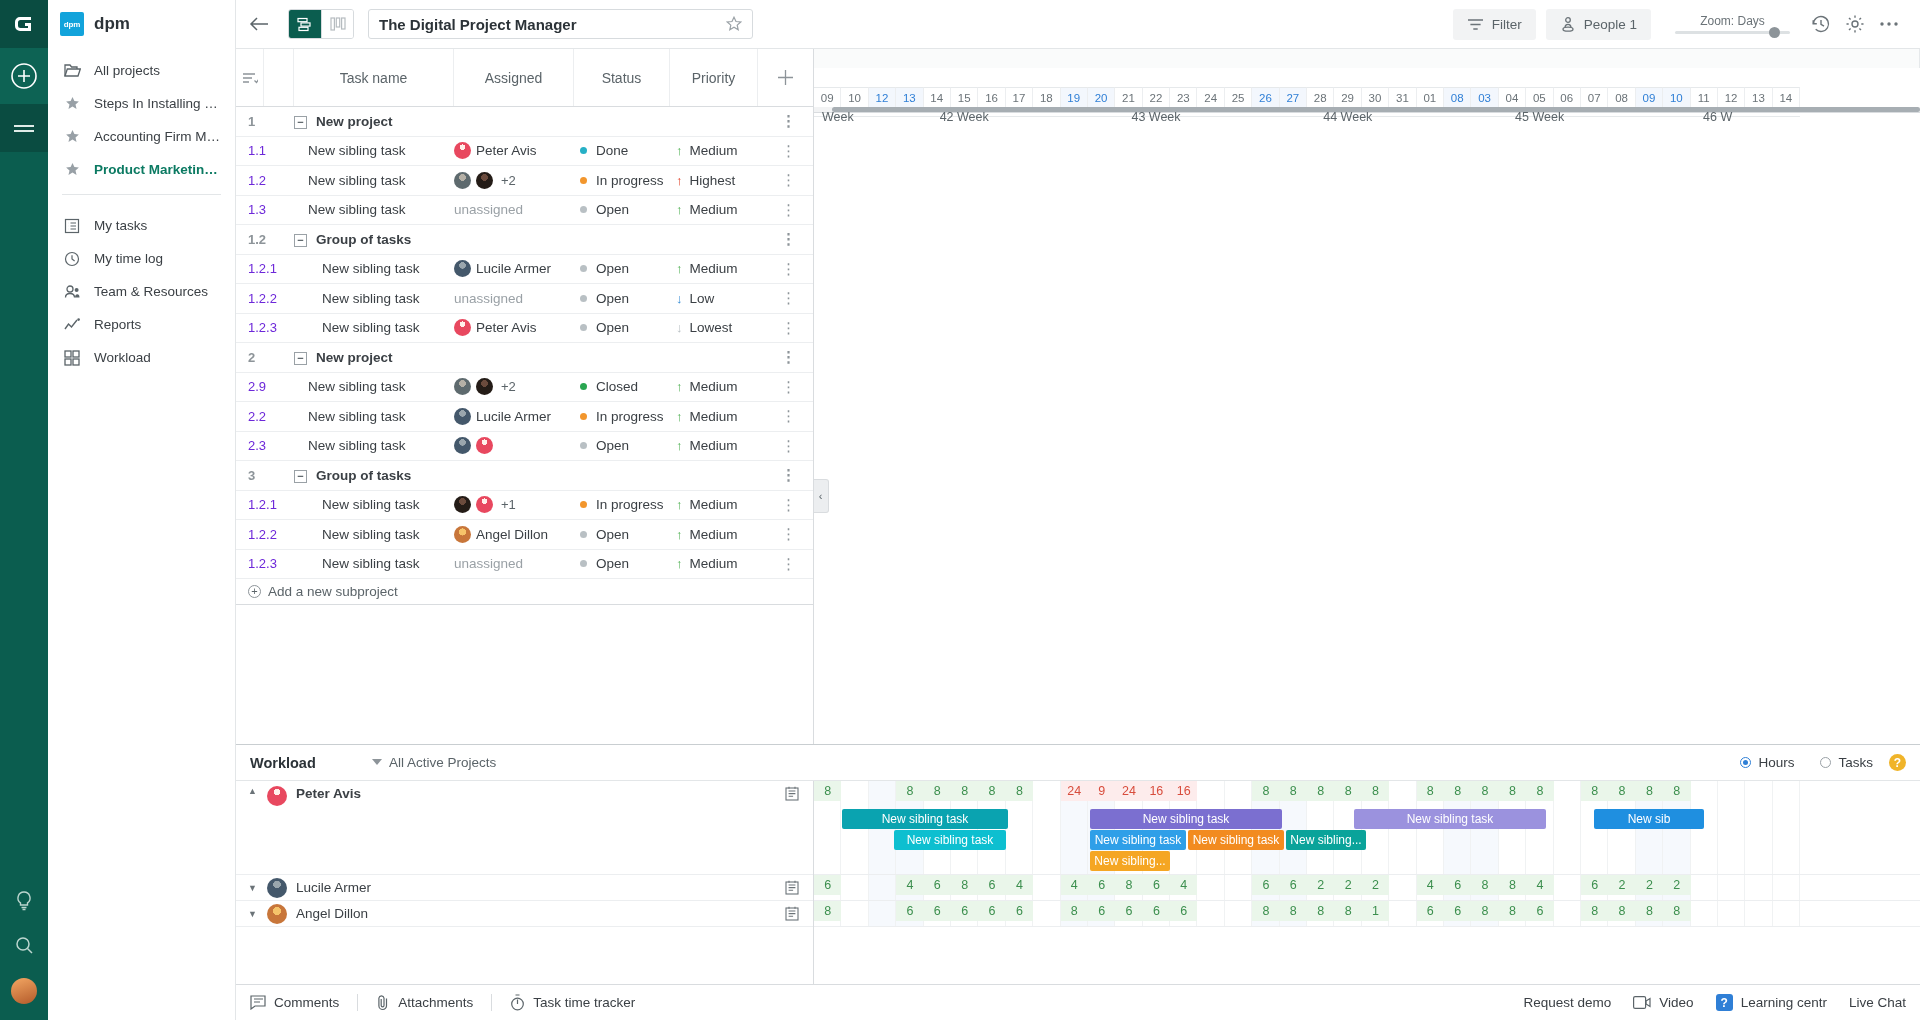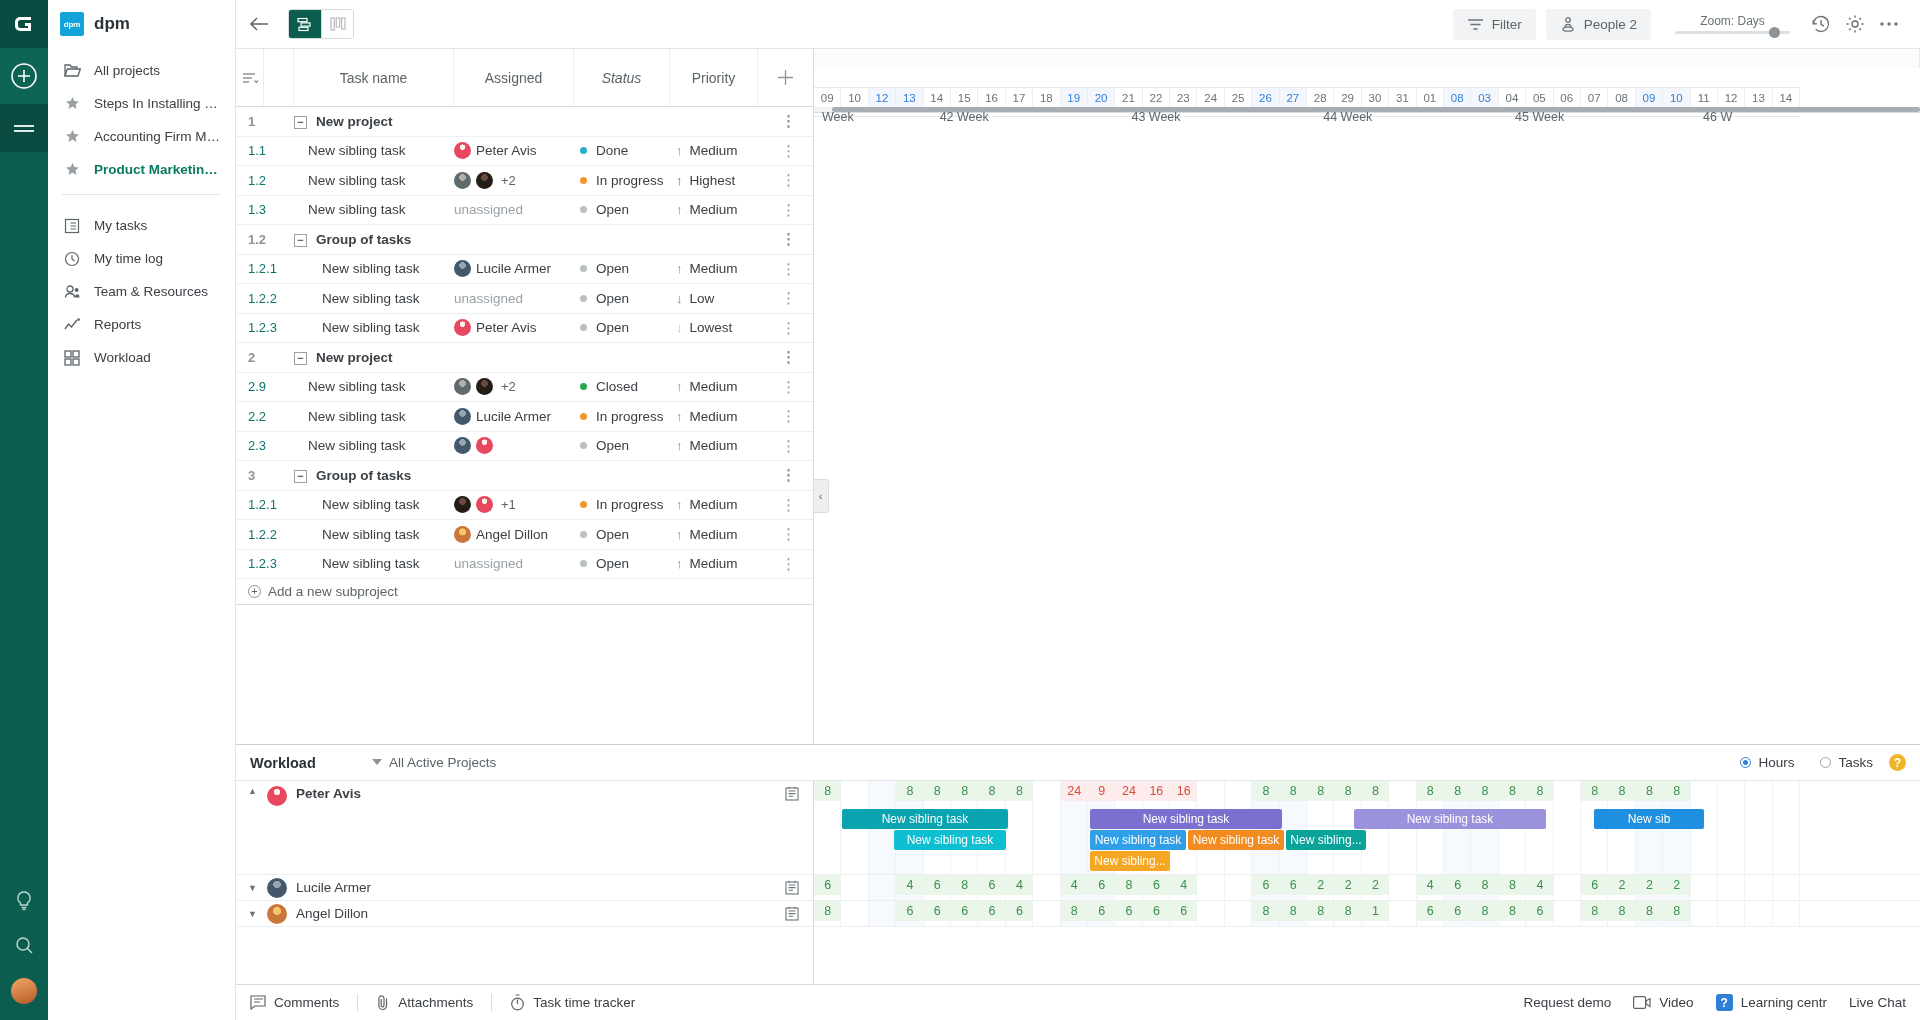--- a/index.html
+++ b/index.html
@@ -65,28 +65,28 @@
   .gantt { flex:1; display:flex; min-height:0; position:relative; }
   .gleft { width:578px; flex:none; border-right:1px solid #d9dcdf; display:flex; flex-direction:column; }
   .gright { flex:1; overflow:hidden; position:relative; }
 
   .colhead { height:58px; display:flex; border-bottom:1px solid #d9dcdf; background:#fff; flex:none;}
   .colhead .ch { display:flex; align-items:center; justify-content:center; font-size:14px; color:#5b6469; border-right:1px solid #eceef0;}
   .ch.c0 { width:28px; justify-content:center; color:#8d9499;}
   .ch.cnum { width:30px; }
   .ch.cname { width:160px; }
   .ch.cassign { width:120px; }
-  .ch.cstatus { width:96px;font-style:italic; }
+  .ch.cstatus { width:96px; }
   .ch.cprio { width:88px; }
   .ch.cplus { width:54px; color:#8d9499; font-size:22px; border-right:none;}
 
   .rows { flex:1; overflow:hidden; }
   .row { height:29.5px; display:flex; align-items:center; border-bottom:1px solid #eceef0; font-size:13.5px;}
   .row.grp { font-weight:bold; color:#2c3338; }
-  .cnum2 { width:58px; padding-left:12px; color:#0f766e; font-size:13px; flex:none;}
+  .cnum2 { width:58px; padding-left:12px; color:#6d28d9; font-size:13px; flex:none;}
   .row.grp .cnum2 { color:#8d9499; }
   .cname2 { width:160px; flex:none; color:#3b4045;}
   .row.l1 .cname2 { padding-left:0px; }
   .collapse { width:13px; height:13px; border:1px solid #9aa1a6; display:inline-flex; align-items:center; justify-content:center;
      font-size:11px; line-height:1; color:#5b6469; margin-right:9px; vertical-align:middle; background:#fff;}
   .cassign2 { width:126px; flex:none; display:flex; align-items:center; gap:5px; }
   .cassign2 .nm { color:#3b4045; }
   .cassign2 .un { color:#9aa1a6; }
   .cassign2 .plus { color:#5b6469; font-size:13px; margin-left:3px;}
   .av { width:17px; height:17px; border-radius:50%; flex:none; background:#cfd5d8; display:block;}
@@ -329,40 +329,48 @@
             </svg>
         </div>
         <div class="off">
           <svg width="16" height="14" viewBox="0 0 16 14">
               <rect x="1" y="1" width="3.4" height="12" fill="none" stroke="#b6bcc0" stroke-width="1.2"></rect>
               <rect x="6.3" y="1" width="3.4" height="9" fill="none" stroke="#b6bcc0" stroke-width="1.2"></rect>
               <rect x="11.6" y="1" width="3.4" height="11" fill="none" stroke="#b6bcc0" stroke-width="1.2"></rect>
             </svg>
         </div>
       </div>
+      <div class="projname">
+        <span>The Digital Project Manager</span>
+        <span class="star">
+          <svg width="16" height="16" viewBox="0 0 16 16">
+              <path d="M8 1.2l2 4.3 4.7.5-3.5 3.1 1 4.6L8 11.2l-4.2 2.5 1-4.6L1.3 6l4.7-.5z" fill="none" stroke="#9aa1a6" stroke-width="1.2"></path>
+            </svg>
+        </span>
+      </div>
       <div class="topspacer"></div>
 
       <div class="tbtn">
         <span>
           <svg width="17" height="13" viewBox="0 0 17 13">
               <path d="M1 2h15M3.4 6.5h10.2M6.3 11h4.4" stroke="#6b7378" stroke-width="1.4"></path>
             </svg>
         </span>
         <span>Filter</span>
       </div>
 
       <div class="tbtn">
         <span>
           <svg width="16" height="17" viewBox="0 0 16 17">
               <circle cx="8" cy="4" r="2.3" fill="none" stroke="#6b7378" stroke-width="1.3"></circle>
               <path d="M5 11.5c0-2 1.3-3.2 3-3.2s3 1.2 3 3.2" fill="none" stroke="#6b7378" stroke-width="1.3"></path>
               <ellipse cx="8" cy="13.2" rx="5" ry="2" fill="none" stroke="#6b7378" stroke-width="1.3"></ellipse>
             </svg>
         </span>
-        <span>People 2</span>
+        <span>People 1</span>
       </div>
 
       <div class="zoomwrap">
         <div class="zl">Zoom: Days</div>
         <div class="zoomtrack">
           <div class="zoomknob"></div>
         </div>
       </div>
 
       <div class="ticon">

